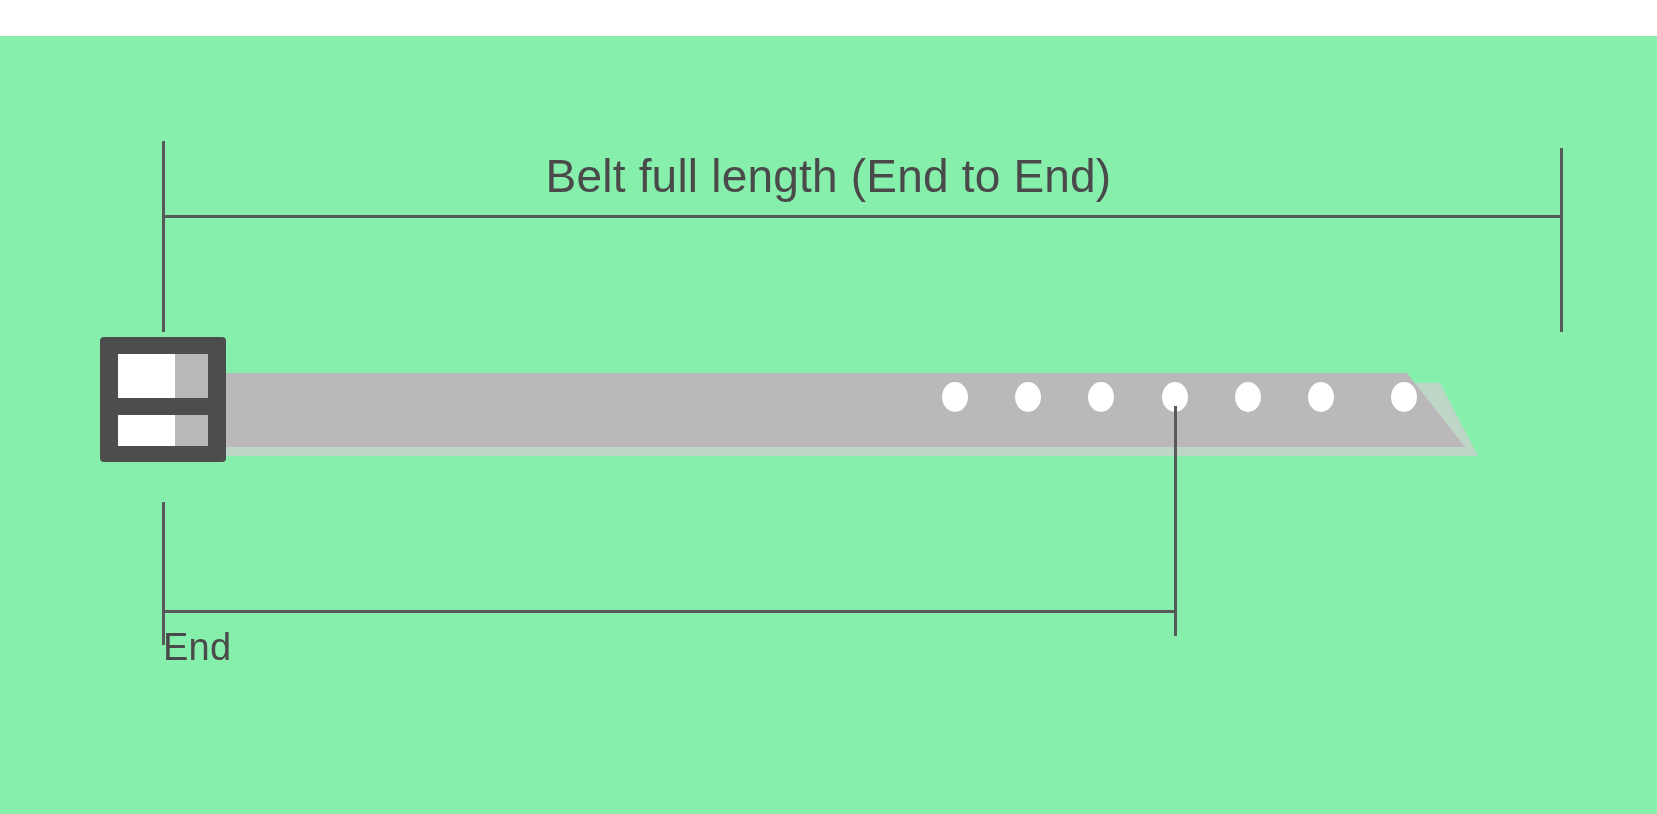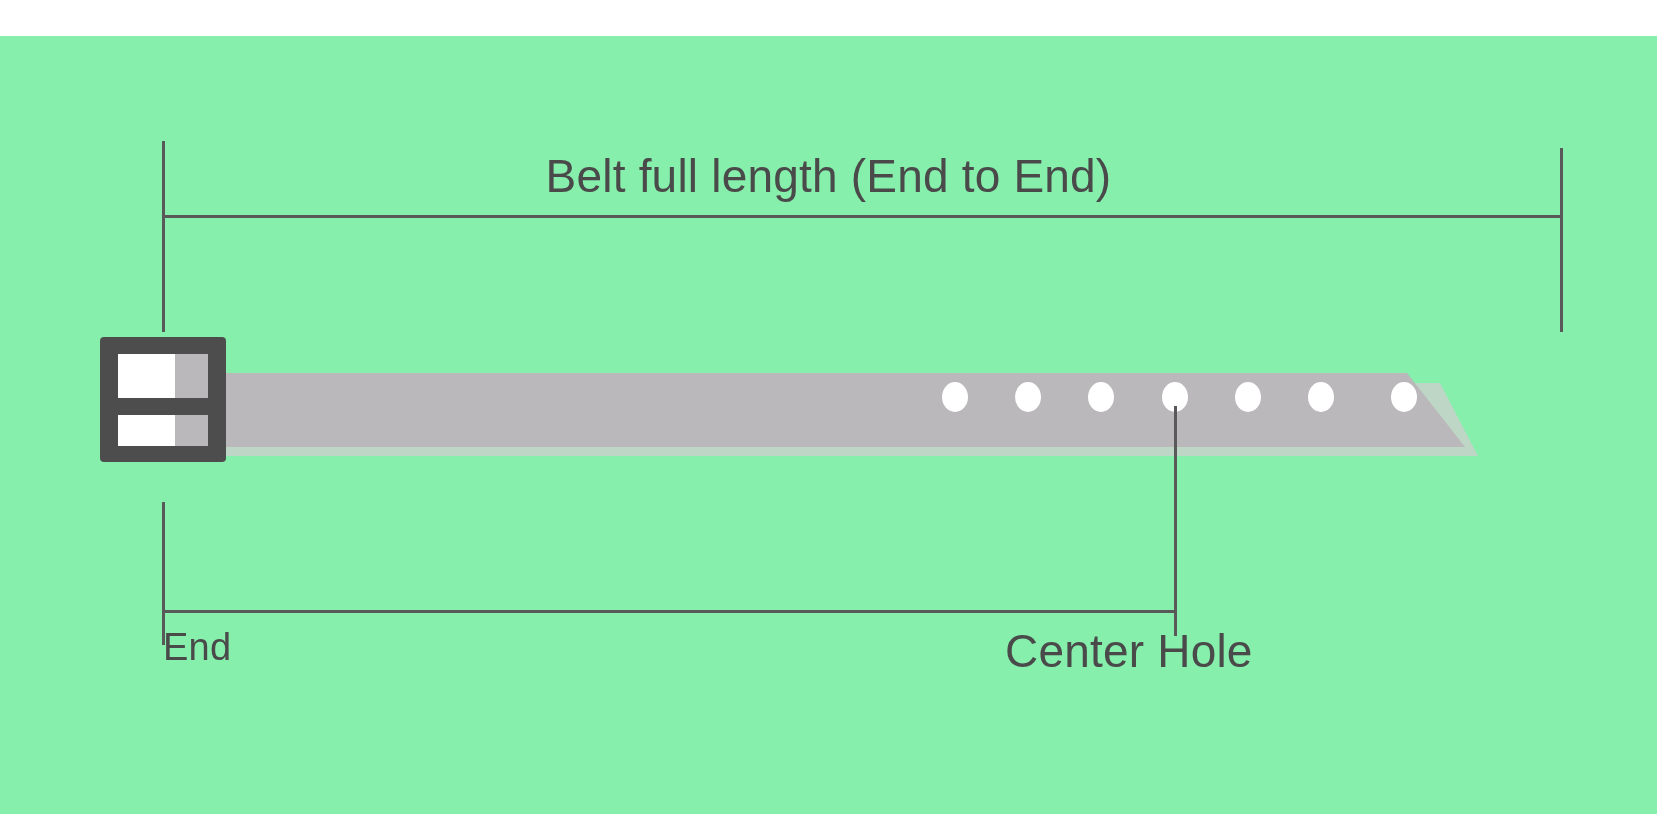--- a/index.html
+++ b/index.html
@@ -126,15 +126,14 @@
 
       <line x1="163" y1="575.5" x2="1176" y2="575.5" stroke="#595959" stroke-width="3"></line>
     </g>
 
   </svg>
 
   <div class="label" id="top-dimension-label" style="top:117px;">Belt full length (End to End)</div>
 
   <div class="label" id="label-end">End</div>
 
-  <div class="label" id="label-center-hole">Center Hole</div>
 
 </div>
 
 </body></html>

